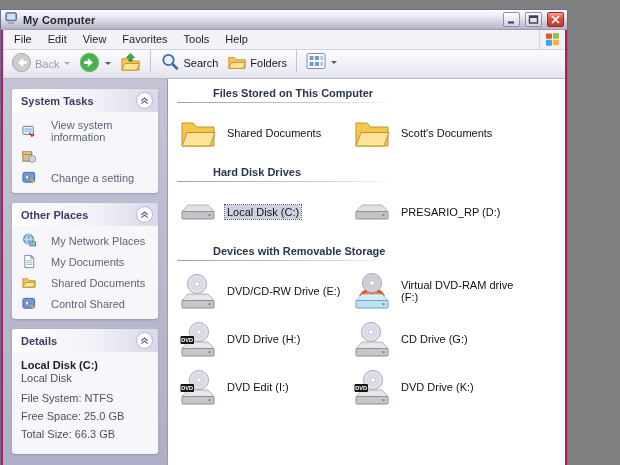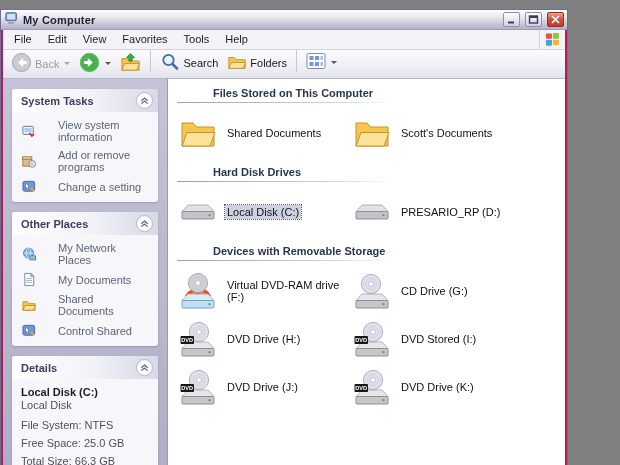--- a/index.html
+++ b/index.html
@@ -73,21 +73,21 @@
     overflow:hidden; box-shadow:0 1px 2px rgba(60,60,90,.25);
   }
   .panel-header {
     height:23px; padding:0 5px 0 9px;
     display:flex; align-items:center; justify-content:space-between;
     background:linear-gradient(90deg,#ffffff 0%,#f2f2f8 55%,#d8d8e8 100%);
     font-size:11px; font-weight:bold; color:#3c3c62; cursor:pointer;
   }
   .chevron-btn { width:17px; height:17px; border-radius:50%; background:#fdfdfe; border:1px solid #b4b4c8; display:flex; align-items:center; justify-content:center; }
   .panel-body { padding:7px 6px 8px 9px; }
-  .task-item { display:flex; align-items:center; gap:21px; margin:0 0 6px 0; font-size:11px; color:#5c6478; cursor:pointer; }
+  .task-item { display:flex; align-items:center; gap:14px; margin:0 0 6px 0; font-size:11px; color:#5c6478; cursor:pointer; }
   .task-item:last-child { margin-bottom:0; }
   .task-item .ico { flex:0 0 16px; display:flex; }
   .details-heading { font-size:11px; font-weight:bold; color:#1c1c24; }
   .details-sub { font-size:11px; color:#4f4f5c; margin:1px 0 8px 0; }
   .details-row { font-size:11px; color:#4f4f5c; margin:6px 0; }
 
   
   .main { flex:1; background:#ffffff; padding:6px 6px 6px 9px; overflow:hidden; border-left:1px solid #9a9ab0; }
   .section-header { font-size:11px; font-weight:bold; color:#2a3648; margin-top:9px;padding-left:36px; }
   .section:first-child .section-header { margin-top:2px; }
@@ -240,21 +240,20 @@
             </div>
             <div class="task-item">
               <span class="ico">
                 <svg width="16" height="15" viewBox="0 0 16 16">
                   <rect x="1.5" y="5" width="9" height="8" fill="#d9c08a" stroke="#9c7c3c"></rect>
                   <rect x="1" y="3" width="10" height="2.6" fill="#ecd9a8" stroke="#9c7c3c"></rect>
                   <circle cx="11.5" cy="10.5" r="3.6" fill="#dfe2ec" stroke="#8a8aa0"></circle>
                   <circle cx="11.5" cy="10.5" r="1" fill="#fff" stroke="#b8b8c8"></circle>
                 </svg>
               </span>
-              <span>Add or remove programs</span>
             </div>
             <div class="task-item">
               <span class="ico">
                 <svg width="16" height="15" viewBox="0 0 16 16">
                   <rect x="1.5" y="2.5" width="12.5" height="10.5" rx="2" fill="#6f9ad8" stroke="#3c6cb0"></rect>
                   <path d="M4.5 4.5 l4.2 3.4 -2 .5 1.1 2.2 -1.3.7 -1.1-2.2 -1.4 1.3 z" fill="#fff" stroke="#2c3c58" stroke-width=".5"></path>
                   <line x1="9.5" y1="9.5" x2="13" y2="13" stroke="#e8a33a" stroke-width="2"></line>
                 </svg>
               </span>
               <span>Change a setting</span>
@@ -387,44 +386,44 @@
             </div>
           </div>
         </div>
         <div class="section">
           <div class="section-header">Devices with Removable Storage</div>
           <div class="section-divider"></div>
           <div class="items-grid">
             <div class="fs-item">
               <span class="big-ico">
                 <svg width="40" height="37" viewBox="0 0 40 37">
+                  <path d="M10 21 h20 l6 6.5 H4 z" fill="#e6e6e8" stroke="#98989f" stroke-width=".7"></path>
+                  <rect x="4" y="27.5" width="32" height="7.5" rx="1" fill="#c6c6ca" stroke="#8f8f98"></rect>
+                  <circle cx="31.5" cy="31.2" r="1.1" fill="#3fae49"></circle>
+                  <circle cx="19" cy="11" r="9.6" fill="#dfe0ea" stroke="#9b9bb0" stroke-width=".8"></circle>
+                  <circle cx="19" cy="11" r="5.5" fill="none" stroke="#c9c9da" stroke-width=".7"></circle>
+                  <circle cx="19" cy="11" r="2.6" fill="#fafafc" stroke="#c2c2d2"></circle>
+                </svg>
+              </span>
+              <span class="fs-label">DVD/CD-RW Drive (E:)</span>
+            </div>
+            <div class="fs-item">
+              <span class="big-ico">
+                <svg width="40" height="37" viewBox="0 0 40 37">
                   <path d="M7 23 q6 -11 13 -3 q7 -9 13 3 z" fill="#e8542a"></path>
                   <path d="M11 23 q5 -7 9 -1 q5 -6 9 1 z" fill="#f6a12b"></path>
                   <path d="M10 21 h20 l6 6.5 H4 z" fill="#d8ecf8" stroke="#98989f" stroke-width=".7"></path>
                   <rect x="4" y="27.5" width="32" height="7.5" rx="1" fill="#bfe0f2" stroke="#6fa3c0"></rect>
                   <circle cx="31.5" cy="31.2" r="1.1" fill="#3fae49"></circle>
                   <circle cx="20" cy="10" r="9.6" fill="#cfcfd6" stroke="#9b9bb0" stroke-width=".8"></circle>
                   <circle cx="20" cy="10" r="5.5" fill="none" stroke="#c9c9da" stroke-width=".7"></circle>
                   <circle cx="20" cy="10" r="2.6" fill="#fafafc" stroke="#c2c2d2"></circle>
                 </svg>
               </span>
               <span class="fs-label">Virtual DVD-RAM drive (F:)</span>
-            </div>
-            <div class="fs-item">
-              <span class="big-ico">
-                <svg width="40" height="37" viewBox="0 0 40 37">
-                  <path d="M10 21 h20 l6 6.5 H4 z" fill="#e6e6e8" stroke="#98989f" stroke-width=".7"></path>
-                  <rect x="4" y="27.5" width="32" height="7.5" rx="1" fill="#c6c6ca" stroke="#8f8f98"></rect>
-                  <circle cx="31.5" cy="31.2" r="1.1" fill="#3fae49"></circle>
-                  <circle cx="19" cy="11" r="9.6" fill="#dfe0ea" stroke="#9b9bb0" stroke-width=".8"></circle>
-                  <circle cx="19" cy="11" r="5.5" fill="none" stroke="#c9c9da" stroke-width=".7"></circle>
-                  <circle cx="19" cy="11" r="2.6" fill="#fafafc" stroke="#c2c2d2"></circle>
-                </svg>
-              </span>
-              <span class="fs-label">CD Drive (G:)</span>
             </div>
             <div class="fs-item">
               <span class="big-ico">
                 <svg width="40" height="37" viewBox="0 0 40 37">
                   <path d="M10 21 h20 l6 6.5 H4 z" fill="#e6e6e8" stroke="#98989f" stroke-width=".7"></path>
                   <rect x="4" y="27.5" width="32" height="7.5" rx="1" fill="#c6c6ca" stroke="#8f8f98"></rect>
                   <circle cx="31.5" cy="31.2" r="1.1" fill="#3fae49"></circle>
                   <circle cx="21" cy="11" r="9.6" fill="#dfe0ea" stroke="#9b9bb0" stroke-width=".8"></circle>
                   <circle cx="21" cy="11" r="5.5" fill="none" stroke="#c9c9da" stroke-width=".7"></circle>
                   <circle cx="21" cy="11" r="2.6" fill="#fafafc" stroke="#c2c2d2"></circle>
@@ -433,57 +432,55 @@
                 </svg>
               </span>
               <span class="fs-label">DVD Drive (H:)</span>
             </div>
             <div class="fs-item">
               <span class="big-ico">
                 <svg width="40" height="37" viewBox="0 0 40 37">
                   <path d="M10 21 h20 l6 6.5 H4 z" fill="#e6e6e8" stroke="#98989f" stroke-width=".7"></path>
                   <rect x="4" y="27.5" width="32" height="7.5" rx="1" fill="#c6c6ca" stroke="#8f8f98"></rect>
                   <circle cx="31.5" cy="31.2" r="1.1" fill="#3fae49"></circle>
+                  <circle cx="19" cy="11" r="9.6" fill="#dfe0ea" stroke="#9b9bb0" stroke-width=".8"></circle>
+                  <circle cx="19" cy="11" r="5.5" fill="none" stroke="#c9c9da" stroke-width=".7"></circle>
+                  <circle cx="19" cy="11" r="2.6" fill="#fafafc" stroke="#c2c2d2"></circle>
+                </svg>
+              </span>
+              <span class="fs-label">CD Drive (G:)</span>
+            </div>
+            <div class="fs-item">
+              <span class="big-ico">
+                <svg width="40" height="37" viewBox="0 0 40 37">
+                  <path d="M10 21 h20 l6 6.5 H4 z" fill="#e6e6e8" stroke="#98989f" stroke-width=".7"></path>
+                  <rect x="4" y="27.5" width="32" height="7.5" rx="1" fill="#c6c6ca" stroke="#8f8f98"></rect>
+                  <circle cx="31.5" cy="31.2" r="1.1" fill="#3fae49"></circle>
                   <circle cx="21" cy="11" r="9.6" fill="#dfe0ea" stroke="#9b9bb0" stroke-width=".8"></circle>
                   <circle cx="21" cy="11" r="5.5" fill="none" stroke="#c9c9da" stroke-width=".7"></circle>
                   <circle cx="21" cy="11" r="2.6" fill="#fafafc" stroke="#c2c2d2"></circle>
                   <rect x="2.5" y="15" width="13.5" height="8" rx="1" fill="#161616"></rect>
                   <text x="9.2" y="21.2" font-size="5.6" font-weight="bold" fill="#ffffff" text-anchor="middle" font-family="Liberation Sans, sans-serif">DVD</text>
                 </svg>
               </span>
-              <span class="fs-label">DVD Stored (I:)</span>
+              <span class="fs-label">DVD Edit (I:)</span>
             </div>
             <div class="fs-item">
               <span class="big-ico">
                 <svg width="40" height="37" viewBox="0 0 40 37">
                   <path d="M10 21 h20 l6 6.5 H4 z" fill="#e6e6e8" stroke="#98989f" stroke-width=".7"></path>
                   <rect x="4" y="27.5" width="32" height="7.5" rx="1" fill="#c6c6ca" stroke="#8f8f98"></rect>
                   <circle cx="31.5" cy="31.2" r="1.1" fill="#3fae49"></circle>
                   <circle cx="21" cy="11" r="9.6" fill="#dfe0ea" stroke="#9b9bb0" stroke-width=".8"></circle>
                   <circle cx="21" cy="11" r="5.5" fill="none" stroke="#c9c9da" stroke-width=".7"></circle>
                   <circle cx="21" cy="11" r="2.6" fill="#fafafc" stroke="#c2c2d2"></circle>
                   <rect x="2.5" y="15" width="13.5" height="8" rx="1" fill="#161616"></rect>
                   <text x="9.2" y="21.2" font-size="5.6" font-weight="bold" fill="#ffffff" text-anchor="middle" font-family="Liberation Sans, sans-serif">DVD</text>
                 </svg>
               </span>
-              <span class="fs-label">DVD Drive (J:)</span>
-            </div>
-            <div class="fs-item">
-              <span class="big-ico">
-                <svg width="40" height="37" viewBox="0 0 40 37">
-                  <path d="M10 21 h20 l6 6.5 H4 z" fill="#e6e6e8" stroke="#98989f" stroke-width=".7"></path>
-                  <rect x="4" y="27.5" width="32" height="7.5" rx="1" fill="#c6c6ca" stroke="#8f8f98"></rect>
-                  <circle cx="31.5" cy="31.2" r="1.1" fill="#3fae49"></circle>
-                  <circle cx="21" cy="11" r="9.6" fill="#dfe0ea" stroke="#9b9bb0" stroke-width=".8"></circle>
-                  <circle cx="21" cy="11" r="5.5" fill="none" stroke="#c9c9da" stroke-width=".7"></circle>
-                  <circle cx="21" cy="11" r="2.6" fill="#fafafc" stroke="#c2c2d2"></circle>
-                  <rect x="2.5" y="15" width="13.5" height="8" rx="1" fill="#161616"></rect>
-                  <text x="9.2" y="21.2" font-size="5.6" font-weight="bold" fill="#ffffff" text-anchor="middle" font-family="Liberation Sans, sans-serif">DVD</text>
-                </svg>
-              </span>
               <span class="fs-label">DVD Drive (K:)</span>
             </div>
           </div>
         </div>
       </div>
   </div>
 
 </div>
 
 </body></html>

